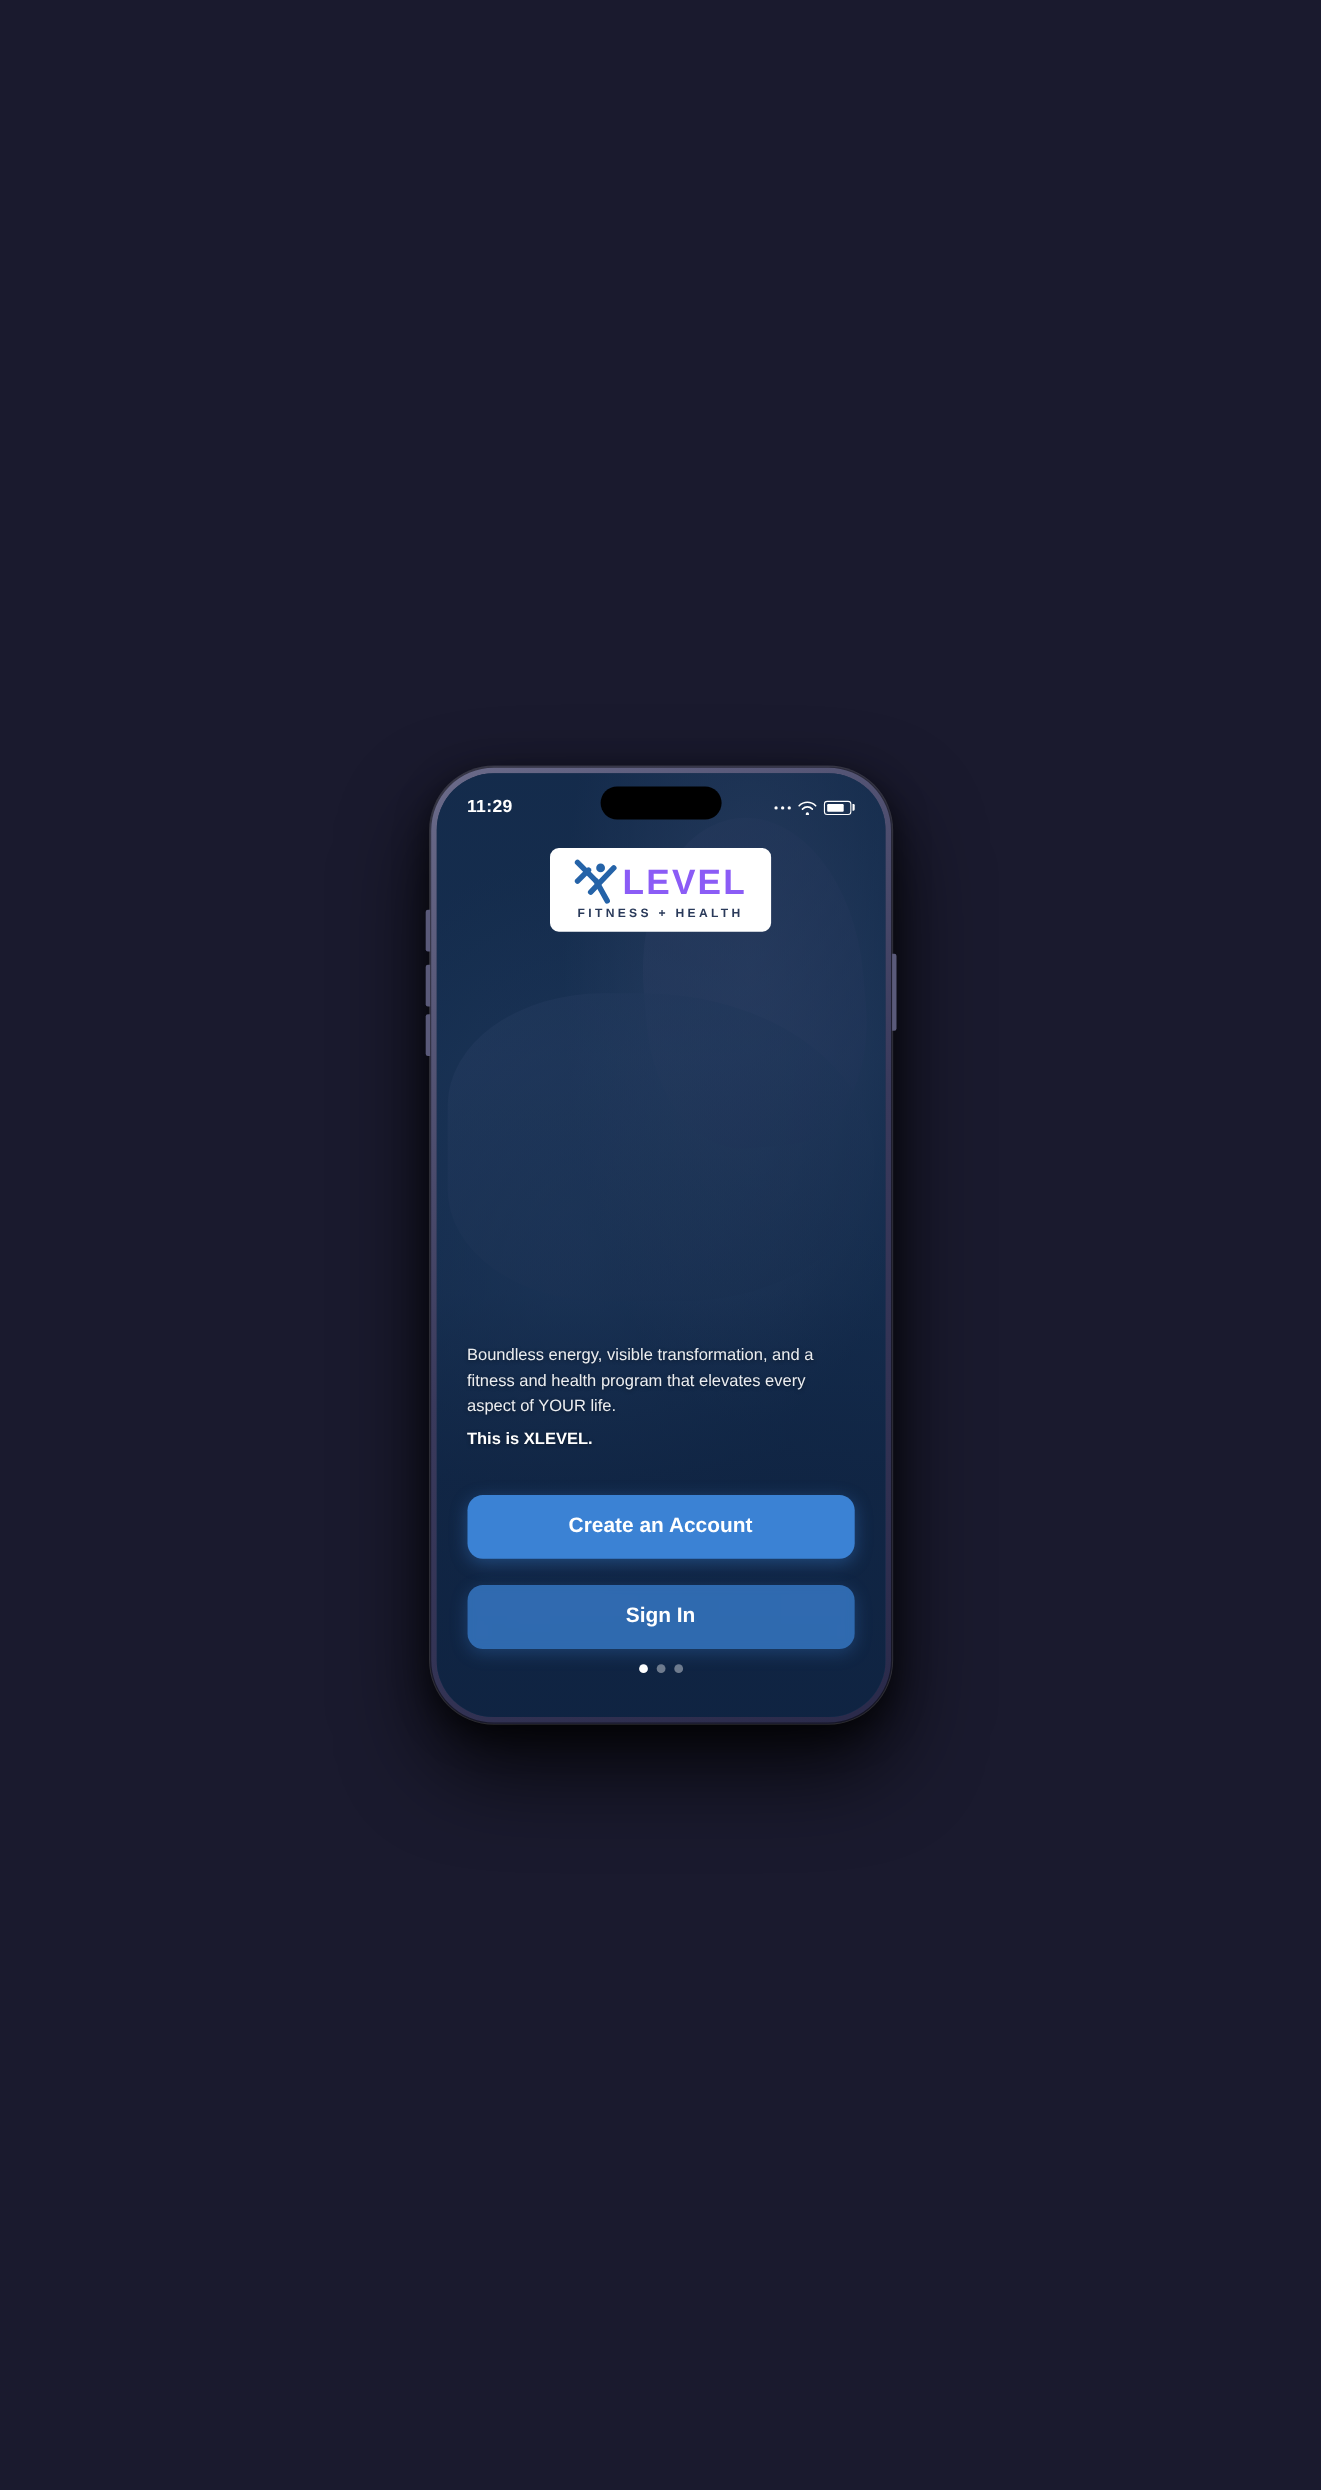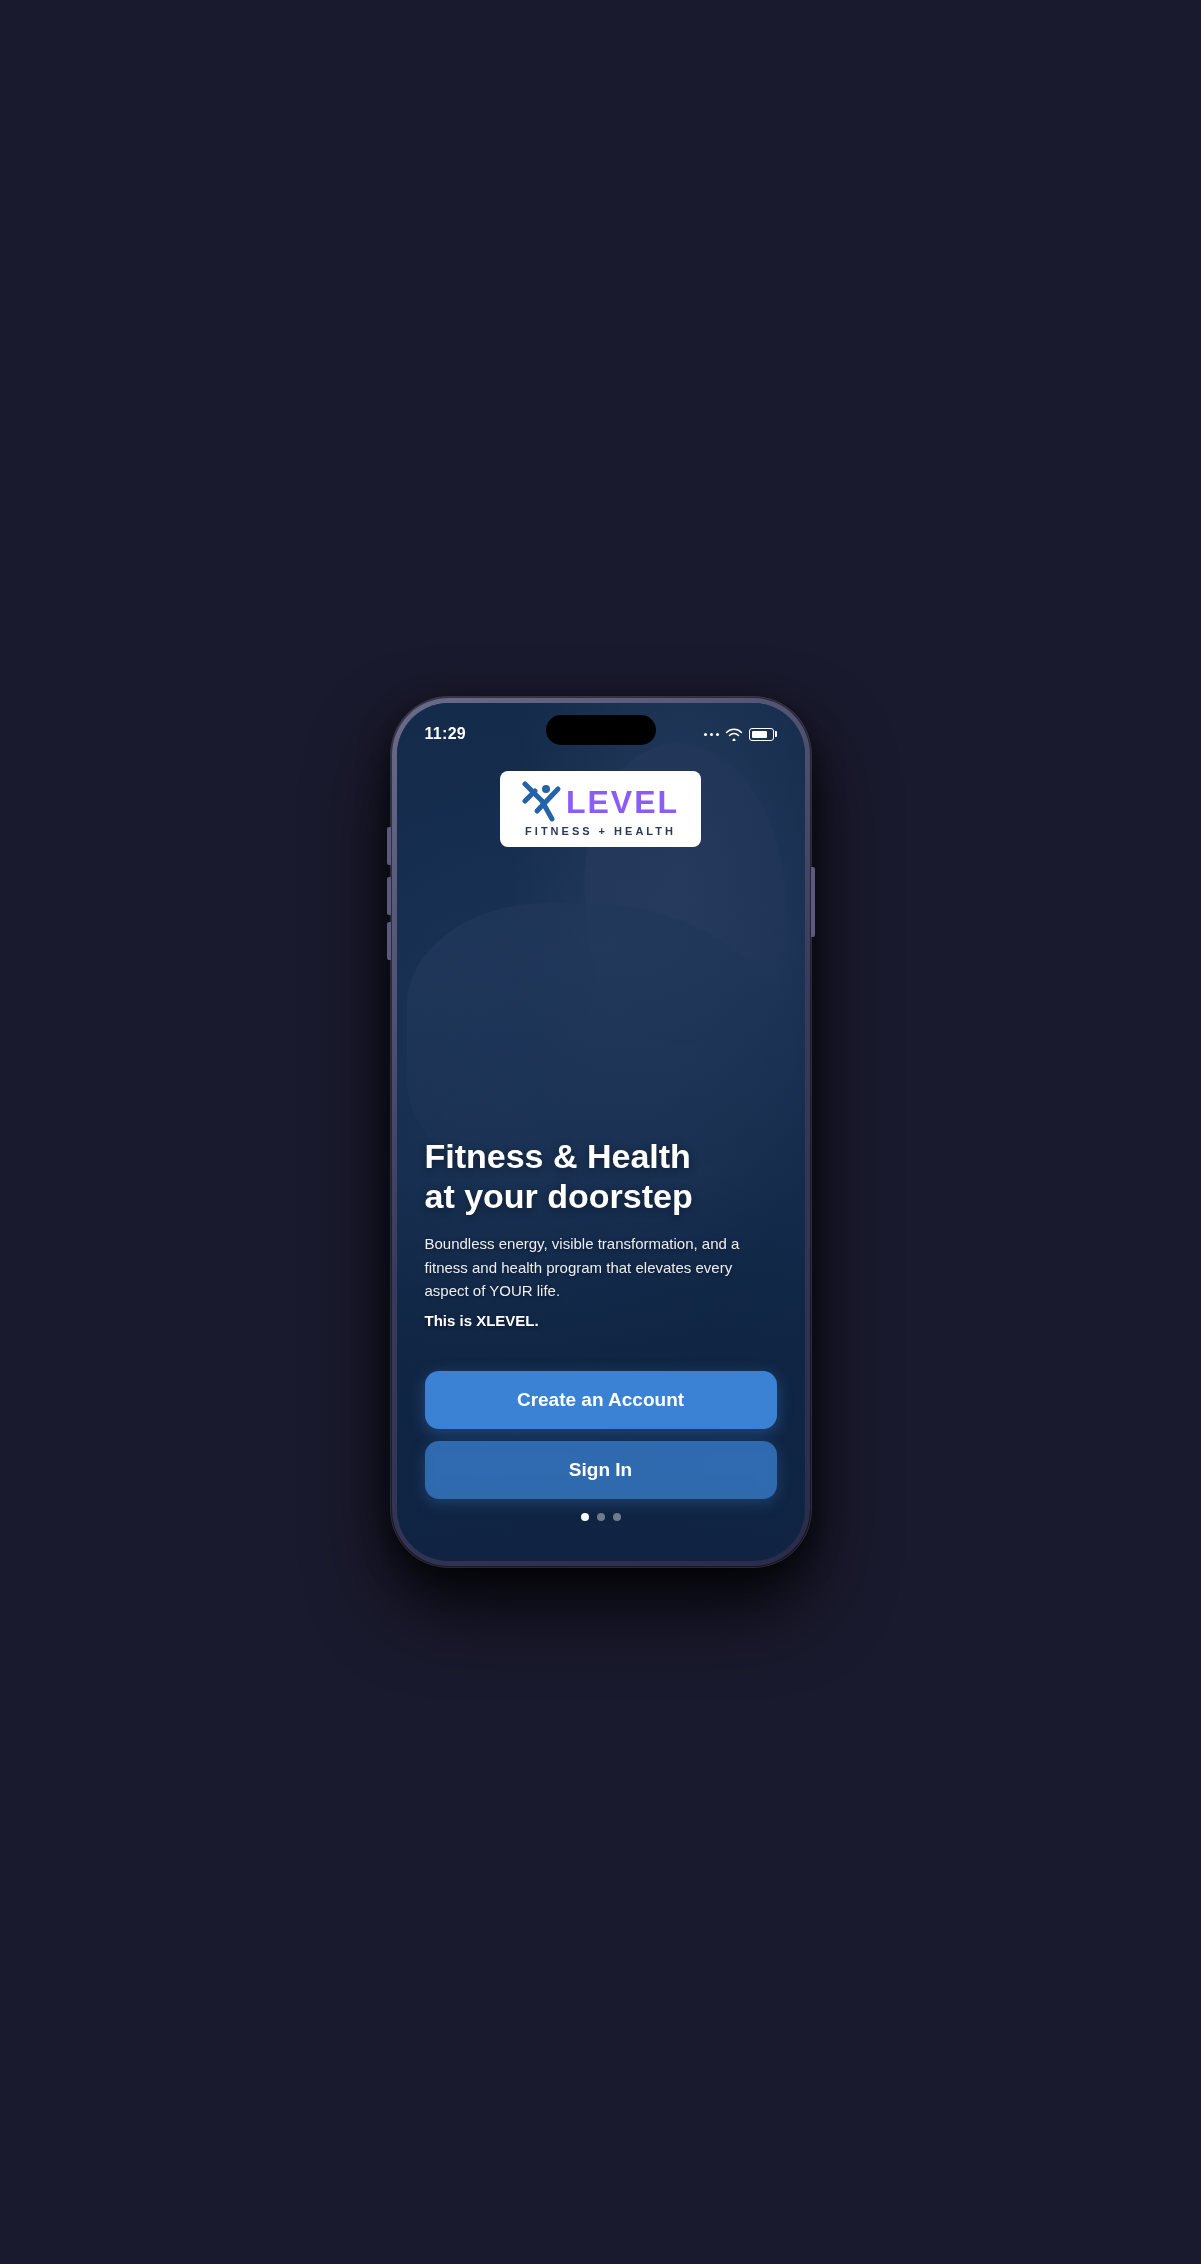--- a/index.html
+++ b/index.html
@@ -294,21 +294,21 @@
     .btn-create {
       width: 100%;
       padding: 18px;
       background: #3b82d4;
       border: none;
       border-radius: 14px;
       color: white;
       font-size: 19px;
       font-weight: 700;
       cursor: pointer;
-      margin-bottom: 12px;
+      margin-bottom: 24px;
       box-shadow: 0 4px 15px rgba(59,130,212,0.4);
     }
 
     .btn-signin {
       width: 100%;
       padding: 18px;
       background: rgba(59,130,212,0.75);
       border: none;
       border-radius: 14px;
       color: white;
@@ -412,24 +412,20 @@
             </svg>
             <span class="logo-text">LEVEL</span>
           </div>
           <span class="logo-sub">FITNESS + HEALTH</span>
         </div>
       </div>
 
       <div style="flex:1;"></div>
 
       <div class="main-content">
-        <h1 class="headline">
-          <span>Fitness &amp; Health</span><br>
-          <span>at your doorstep</span>
-        </h1>
         <p class="description">Boundless energy, visible transformation, and a fitness and health program that elevates every aspect of YOUR life.</p>
         <p class="tagline">This is XLEVEL.</p>
 
         <button class="btn-create">Create an Account</button>
 
         <button class="btn-signin">Sign In</button>
 
         <div class="page-dots">
           <div class="dot active"></div>
           <div class="dot"></div>

